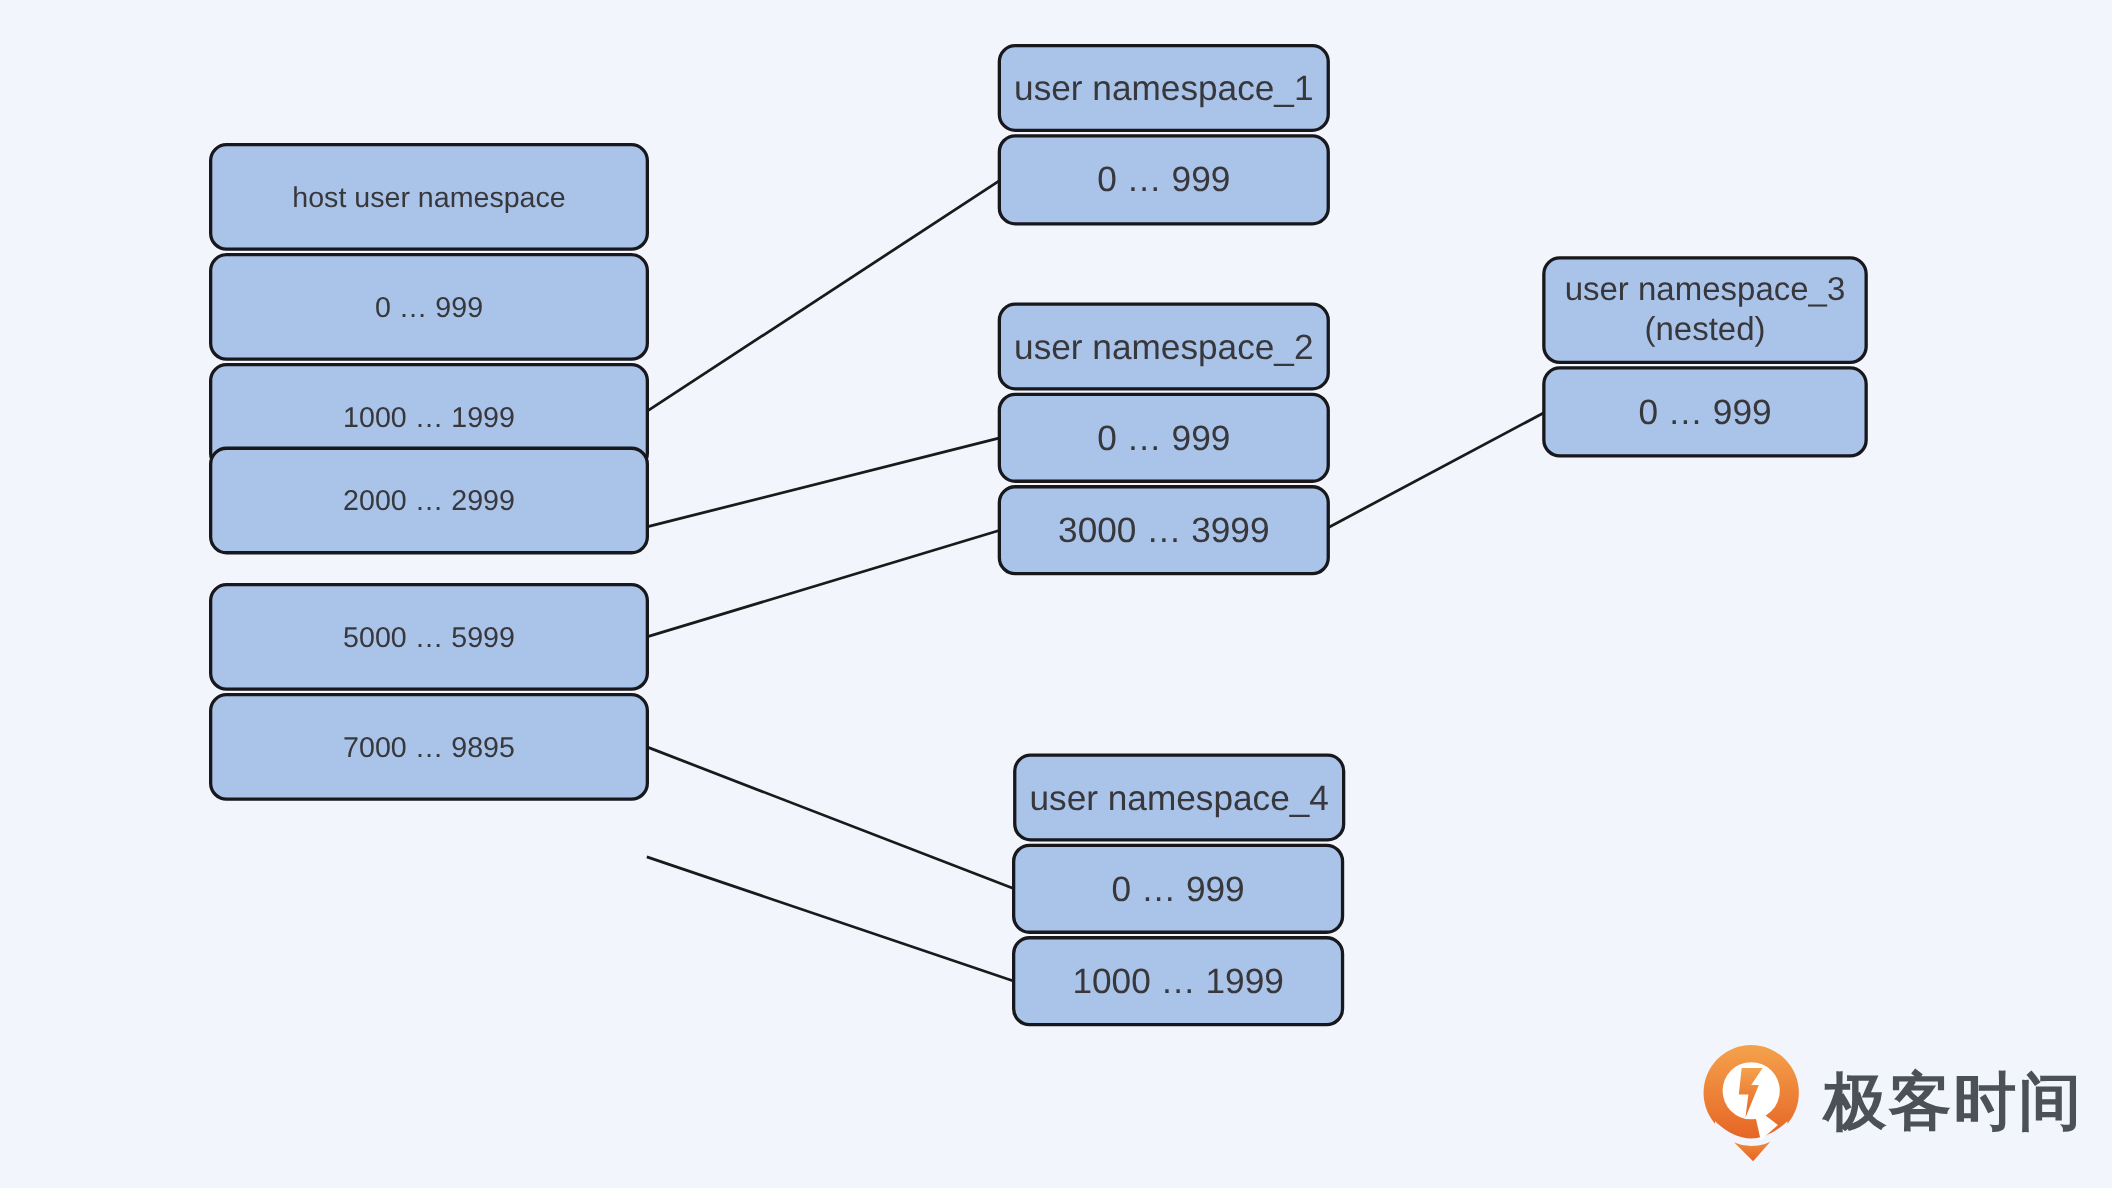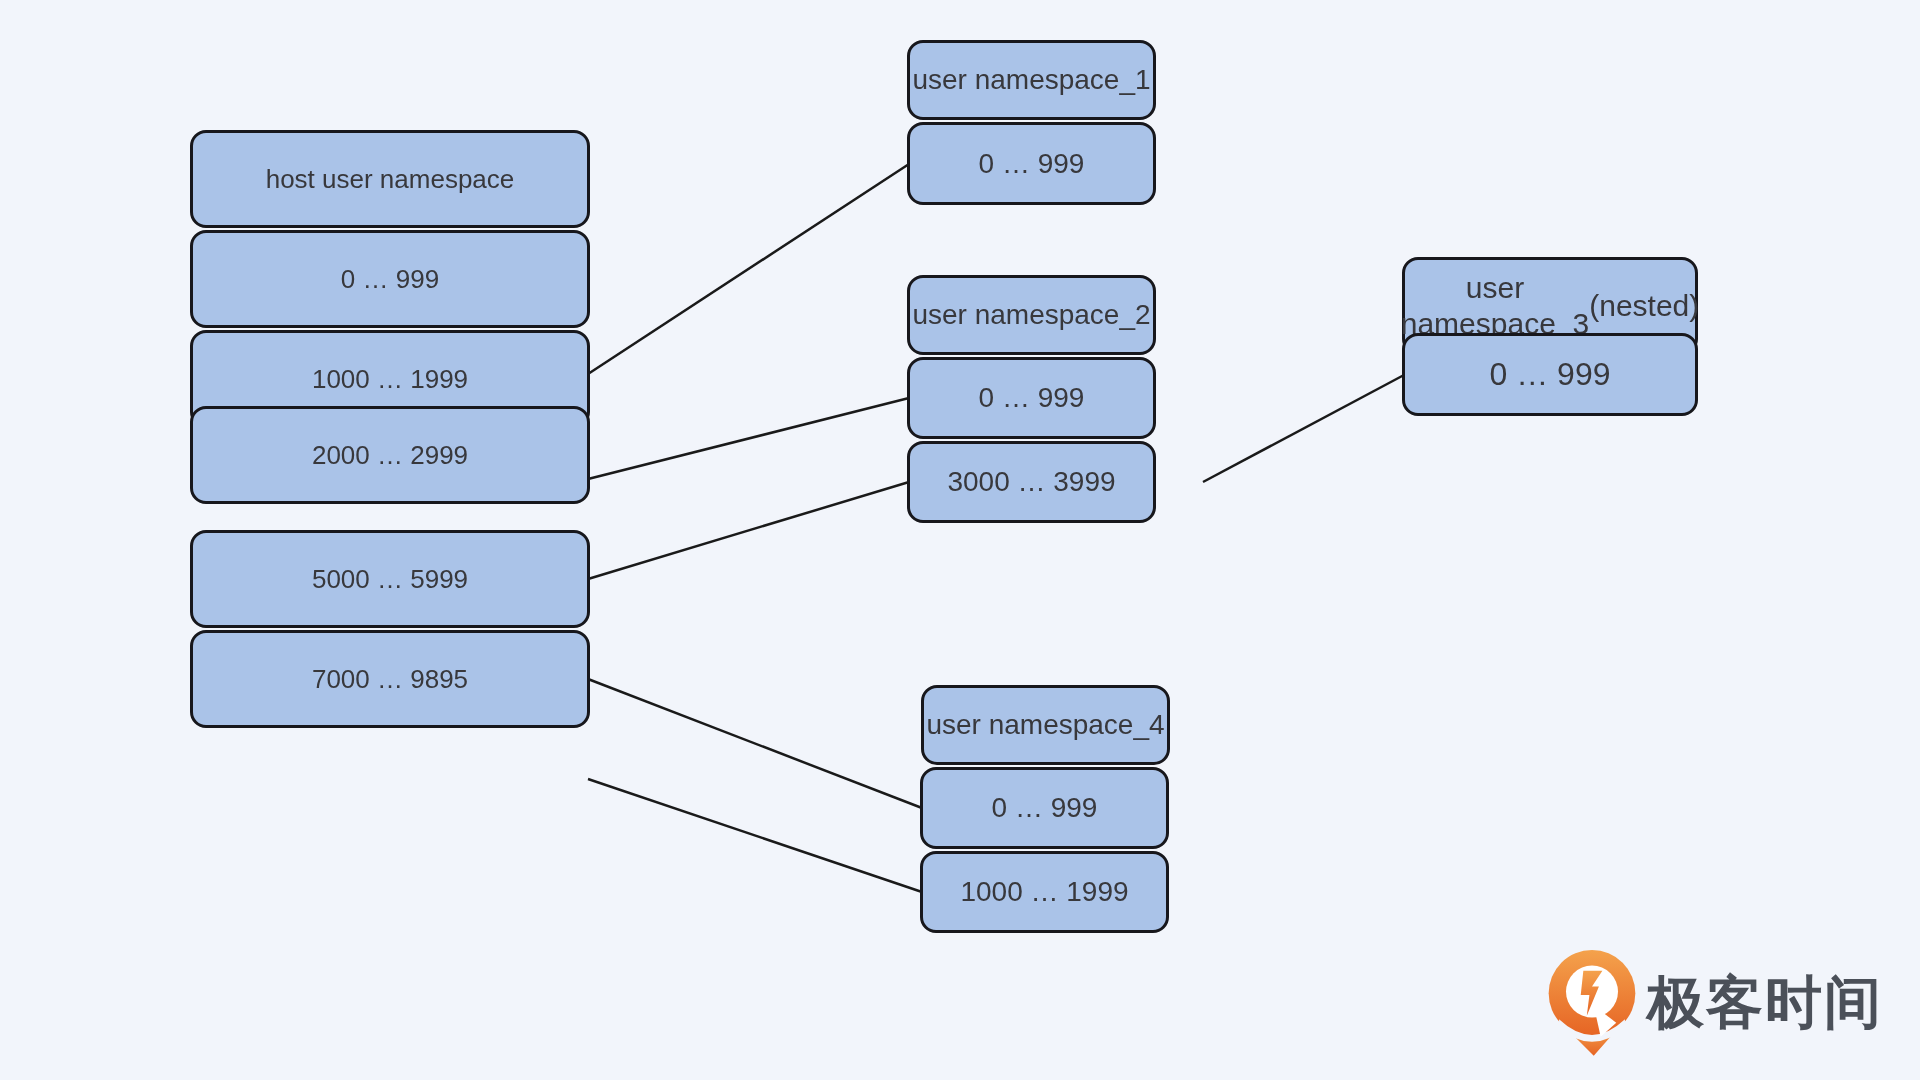--- a/index.html
+++ b/index.html
@@ -35,41 +35,40 @@
     text-align: center;
     color: #38383c;
   }
   .host-box {
     left: 190px;
     width: 400px;
     height: 98px;
     font-size: 26px;
   }
   .ns-box {
-    width: 249px;
-    font-size: 28px;
+    width: 302px;
+    font-size: 32px;
   }
   .ns-title {
     line-height: 1.2;
   }
   .ns3-box {
     width: 296px;
     font-size: 30px;
   }
   .two-line {
-    flex-direction: row;
-    margin-top: 24px;
+    flex-direction: column;
   }
   #brand {
     position: absolute;
     left: 1540px;
     top: 946px;
     display: flex;
     align-items: center;
-    gap: 3px;
+    gap: 14px;
   }
   #brand-text {
     font-size: 57px;
     font-weight: 600;
     color: #4b5059;
     letter-spacing: 2px;
     line-height: 1;
   }
 </style>
 </head>

